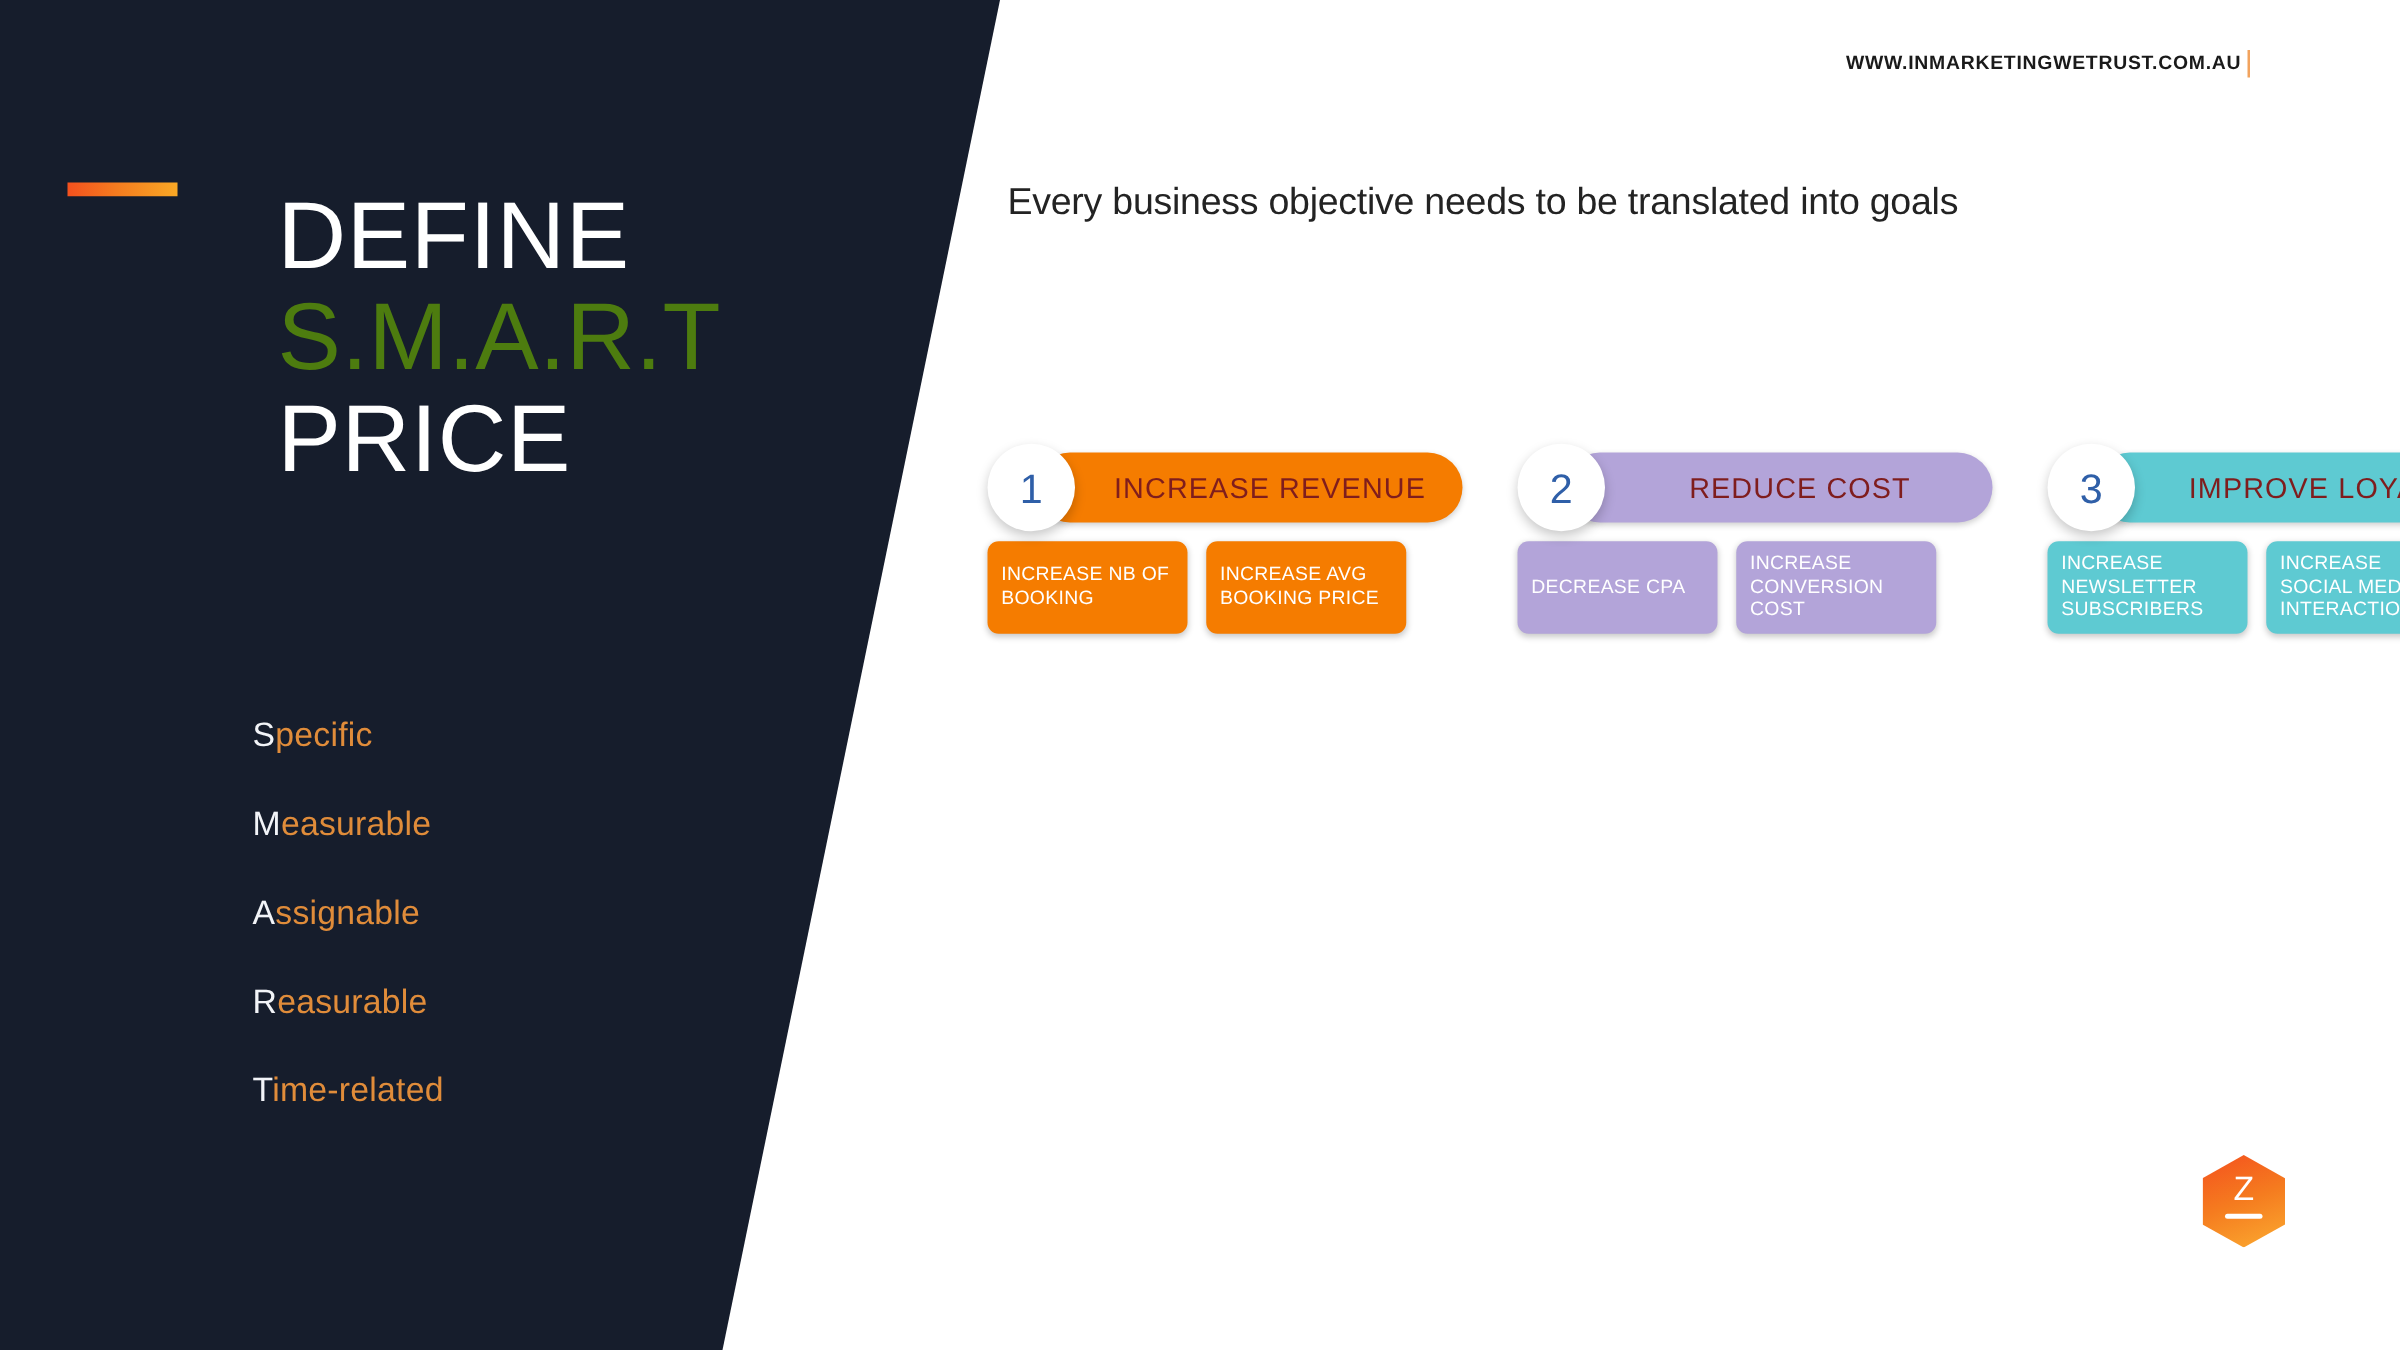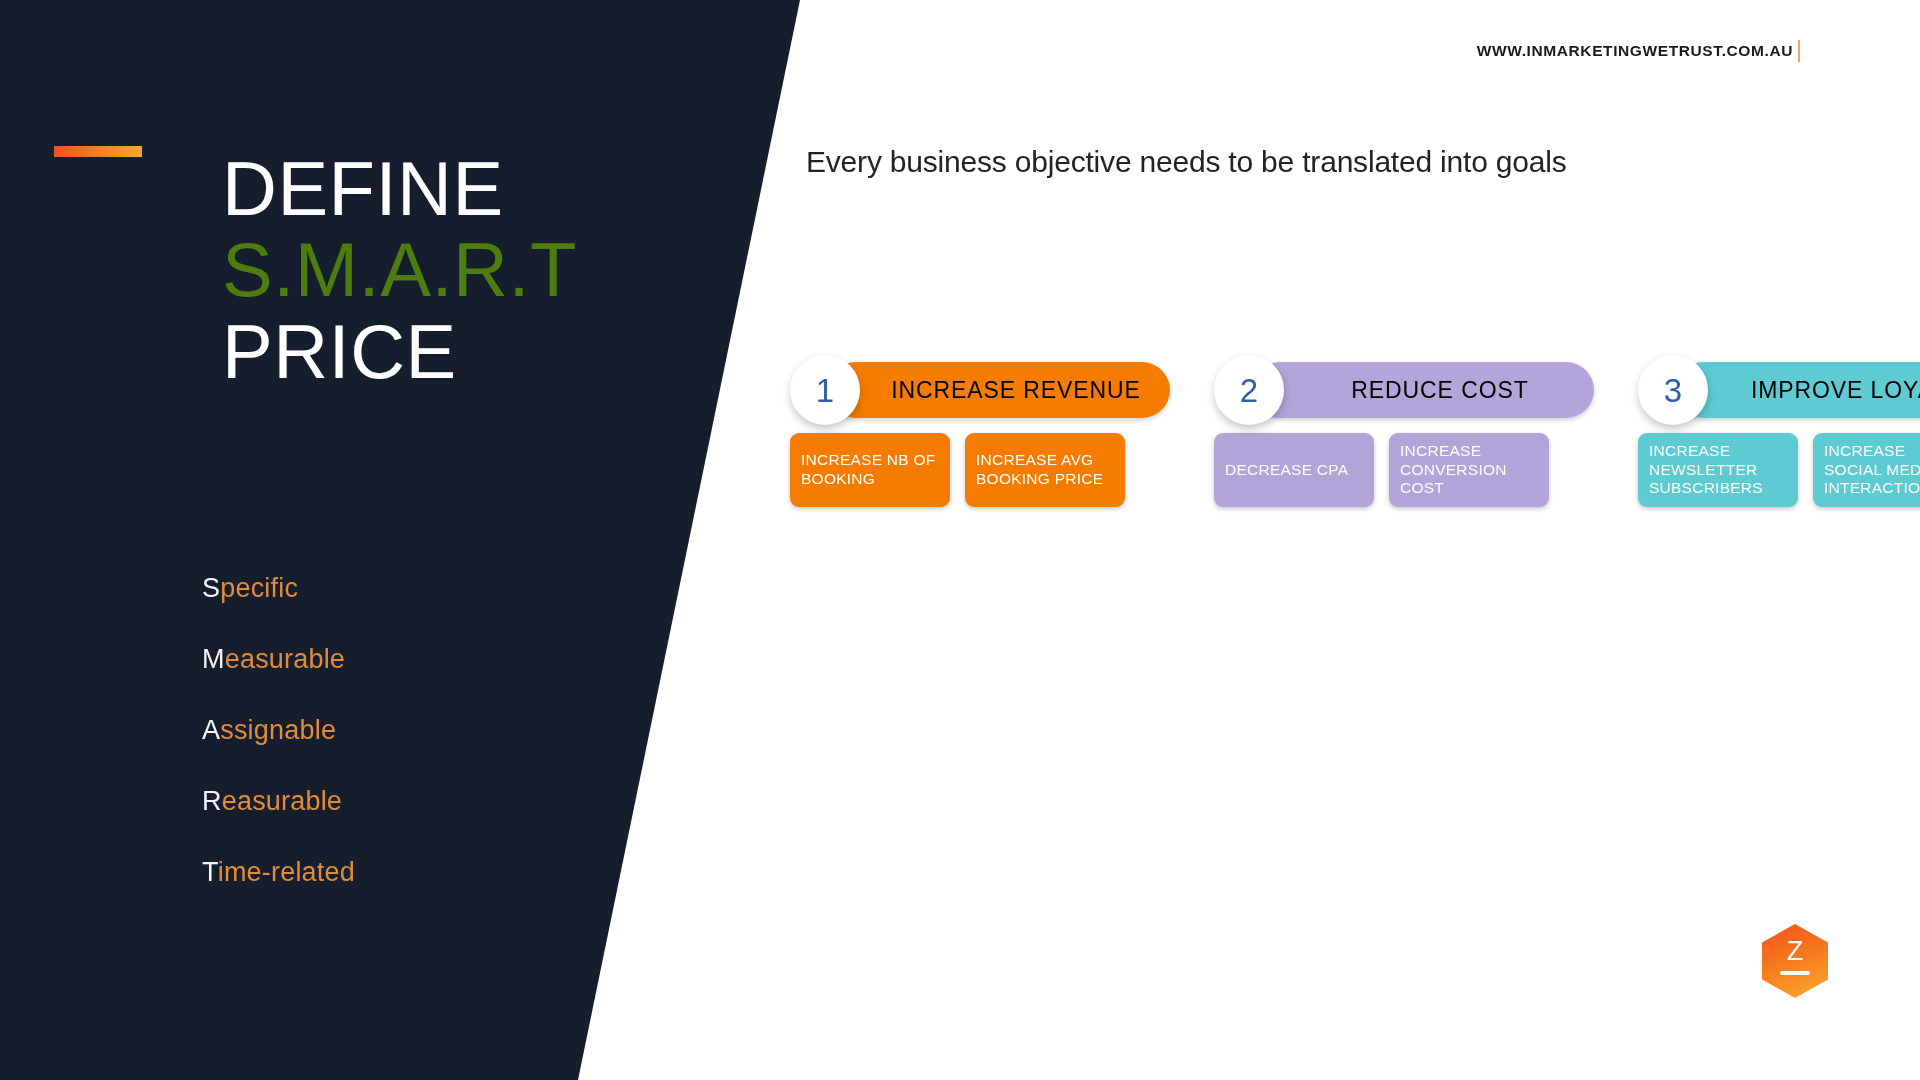--- a/index.html
+++ b/index.html
@@ -149,21 +149,21 @@
     border-radius: 28px;
     display: flex;
     align-items: center;
     justify-content: center;
     box-shadow: 0 2px 5px rgba(0,0,0,0.20);
   }
   .pill-label {
     font-size: 23px;
     font-weight: 300;
     letter-spacing: 0.9px;
-    color: #000000;
+    color: #7f1d1d;
     padding-left: 34px;
     white-space: nowrap;
   }
   .num-circle {
     position: absolute;
     left: -38px;
     top: -7px;
     width: 70px;
     height: 70px;
     border-radius: 50%;

